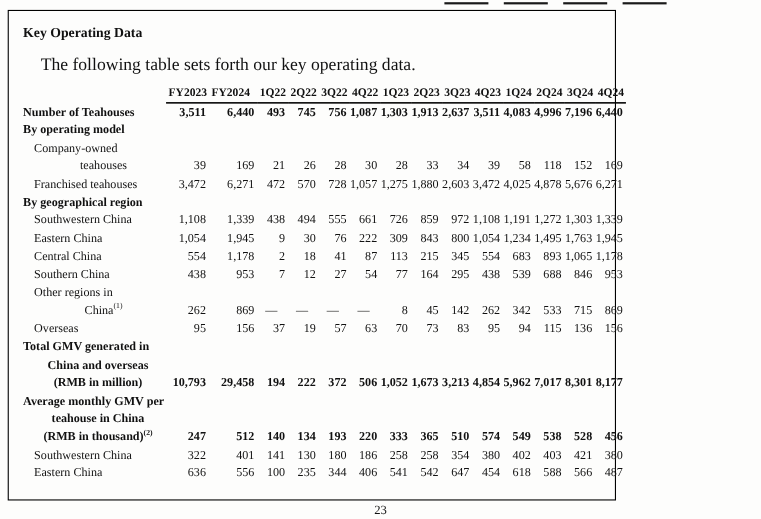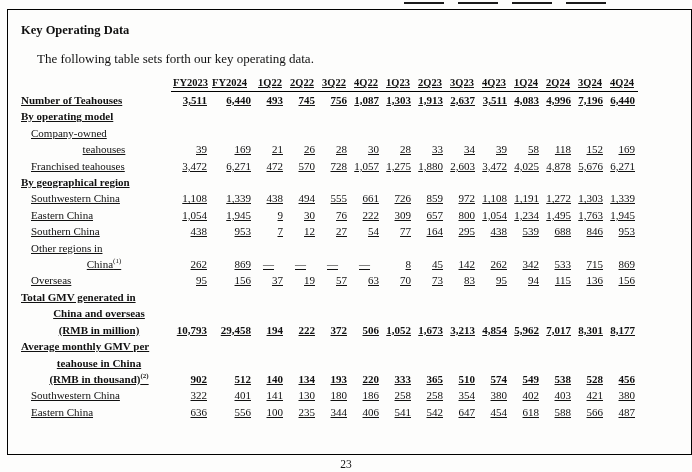--- a/index.html
+++ b/index.html
@@ -13,35 +13,34 @@
   }
   .page { position: absolute; inset: 0; }
 
   
   .top-fragment { position: absolute; top: 2px; height: 2px; background: #1a1a1a; width: 40px; }
   .f1 { left: 404px; } .f2 { left: 458px; } .f3 { left: 512px; } .f4 { left: 566px; }
 
   .frame {
     position: absolute;
     left: 7px; top: 9px;
-    width: 685px; height: 446px;
+    width: 553px; height: 446px;
     border: 1px solid #000;
     padding: 13px 24px 0 13px;
     background: transparent;
   }
 
   .heading { font-size: 12.5px; font-weight: bold; }
-  .intro { font-size: 13px; margin-top: 13px; padding-left: 16px; }
+  .intro { font-size: 16px; margin-top: 13px; padding-left: 16px; }
 
   table.data-table {
     border-collapse: collapse;
     margin-top: 9px;
     font-size: 11px;
     line-height: 16.4px;
-    text-decoration: underline;
   }
   th {
     font-size: 10.5px;
     font-weight: bold;
     text-align: center;
     vertical-align: bottom;
     border-bottom: 1px solid #000;
     padding: 0 2px 1px 2px;
     width: 32px;
     line-height: 14px;
@@ -222,27 +221,46 @@
             <td class="label indent-1">
               <div>Eastern China</div>
             </td>
             <td class="num">1,054</td>
             <td class="num">1,945</td>
             <td class="num">9</td>
             <td class="num">30</td>
             <td class="num">76</td>
             <td class="num">222</td>
             <td class="num">309</td>
-            <td class="num">657</td>
+            <td class="num">843</td>
             <td class="num">800</td>
             <td class="num">1,054</td>
             <td class="num">1,234</td>
             <td class="num">1,495</td>
             <td class="num">1,763</td>
             <td class="num">1,945</td>
+          </tr>
+          <tr>
+            <td class="label indent-1">
+              <div>Central China</div>
+            </td>
+            <td class="num">554</td>
+            <td class="num">1,178</td>
+            <td class="num">2</td>
+            <td class="num">18</td>
+            <td class="num">41</td>
+            <td class="num">87</td>
+            <td class="num">113</td>
+            <td class="num">215</td>
+            <td class="num">345</td>
+            <td class="num">554</td>
+            <td class="num">683</td>
+            <td class="num">893</td>
+            <td class="num">1,065</td>
+            <td class="num">1,178</td>
           </tr>
           <tr>
             <td class="label indent-1">
               <div>Southern China</div>
             </td>
             <td class="num">438</td>
             <td class="num">953</td>
             <td class="num">7</td>
             <td class="num">12</td>
             <td class="num">27</td>
@@ -315,21 +333,21 @@
             <td class="num">7,017</td>
             <td class="num">8,301</td>
             <td class="num">8,177</td>
           </tr>
           <tr class="bold">
             <td class="label indent-0">
               <div>Average monthly GMV per</div>
               <div class="cont">teahouse in China</div>
               <div class="cont">(RMB in thousand)<sup>(2)</sup></div>
             </td>
-            <td class="num">902</td>
+            <td class="num">247</td>
             <td class="num">512</td>
             <td class="num">140</td>
             <td class="num">134</td>
             <td class="num">193</td>
             <td class="num">220</td>
             <td class="num">333</td>
             <td class="num">365</td>
             <td class="num">510</td>
             <td class="num">574</td>
             <td class="num">549</td>

